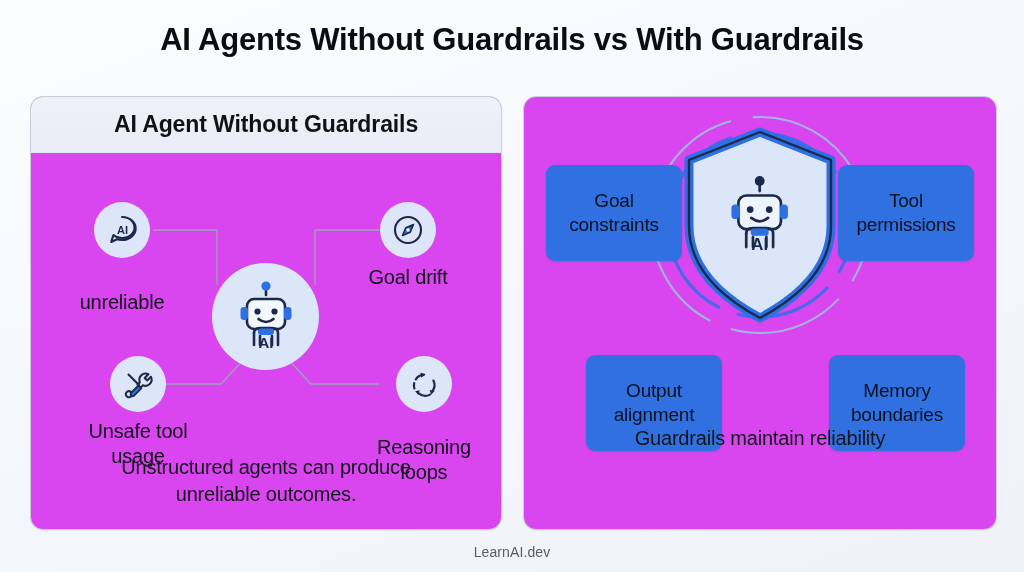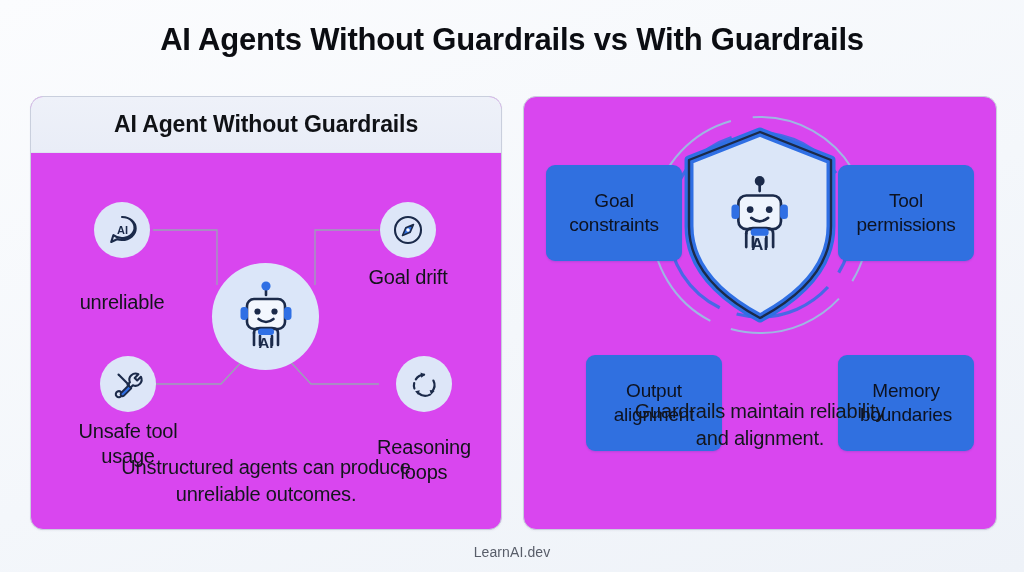--- a/index.html
+++ b/index.html
@@ -53,21 +53,21 @@
     background:#dde6f8;
     display:flex;align-items:center;justify-content:center;
   }
   .node-label{
     margin-top:7px;
     font-size:20px;line-height:25px;color:#12141a;text-align:center;
     letter-spacing:-.2px;
   }
   #node-hallucinated{left:6px;top:49px;}
   #node-goaldrift{left:292px;top:49px;}
-  #node-unsafetool{left:12px;top:203px;}
+  #node-unsafetool{left:22px;top:203px;}
   #node-reasoning{left:308px;top:203px;gap:16px;}
 
   .center-robot{
     position:absolute;left:181px;top:110px;
     width:107px;height:107px;border-radius:50%;
     background:#dbe6f9;
     display:flex;align-items:center;justify-content:center;
   }
 
   .caption{
@@ -85,21 +85,21 @@
     display:flex;align-items:center;justify-content:center;
     text-align:center;
     font-size:19px;line-height:24px;color:#0d1220;
     letter-spacing:-.2px;
     box-shadow:0 1px 2px rgba(30,60,130,.18);
     min-width:112px;
   }
   #badge-goal{left:22px;top:68px;}
   #badge-tool{right:22px;top:68px;}
   #badge-output{left:22px;top:258px;margin-left:40px;}
-  #badge-memory{right:22px;top:258px;}
+  #badge-memory{right:31px;top:258px;}
 
   .shield-wrap{
     position:absolute;left:50%;top:128px;transform:translate(-50%,-50%);
     width:230px;height:230px;
   }
   .shield-wrap svg{display:block;}
 
   
   .footer{
     position:absolute;left:0;bottom:12px;width:1024px;text-align:center;
@@ -272,19 +272,18 @@
       </div>
       <div class="badge" id="badge-memory">
         <div>
           <span>Memory</span><br>
           <span>boundaries</span>
         </div>
       </div>
 
       <div class="caption">
         <span>Guardrails maintain reliability</span><br>
-        <span>and alignment.</span>
       </div>
     </div>
   </div>
 
   <div class="footer">LearnAI.dev</div>
 </div>
 
 </body></html>

